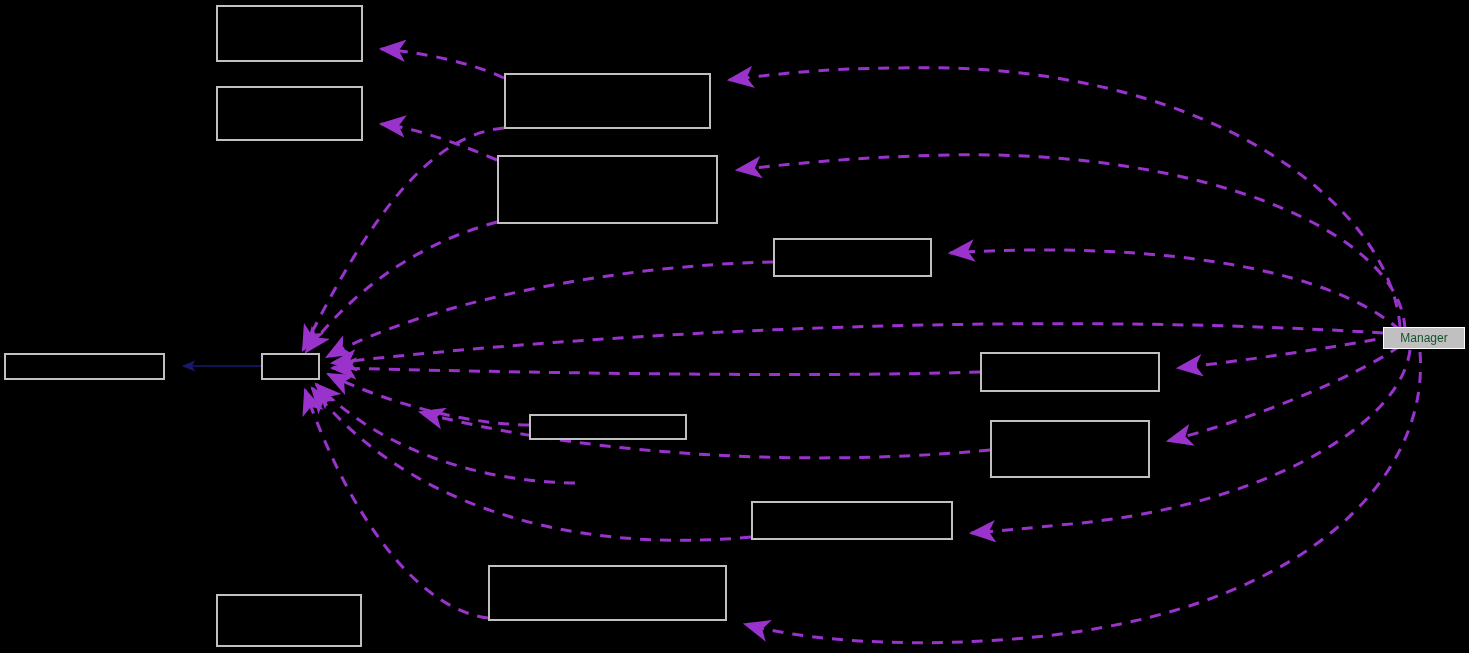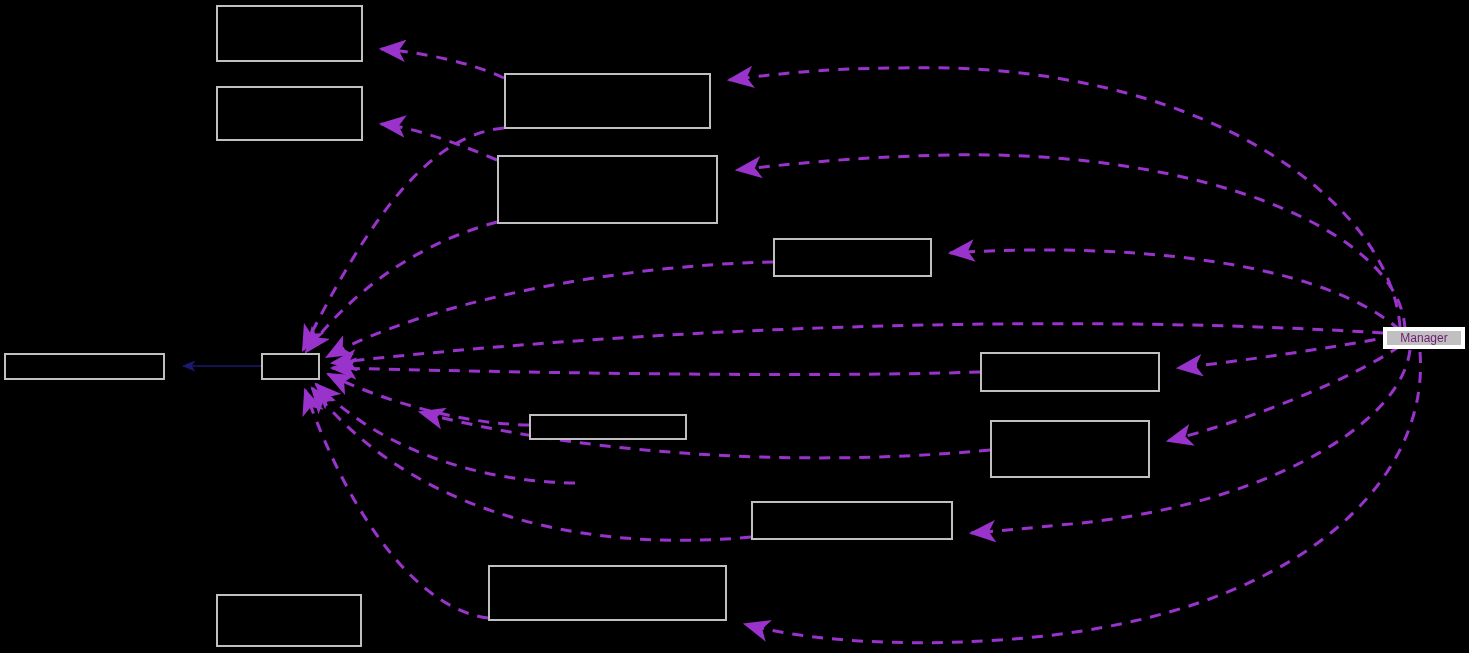--- a/index.html
+++ b/index.html
@@ -33,22 +33,22 @@
     align-items: center;
     justify-content: center;
     color: #ffffff;
     font-size: 12px;
     line-height: 1;
     white-space: nowrap;
     overflow: hidden;
   }
   .gnode.filled {
     background: #c0c0c0;
-    color: #701a75;
-    border: 4px solid #ffffff;
+    color: #14532d;
+    border: 1px solid #ffffff;
   }
   .gnode-label {
     font-size: 12px;
     font-family: "Liberation Sans", sans-serif;
   }
 </style>
 </head>
 <body>
 
 <div id="graph-canvas">

